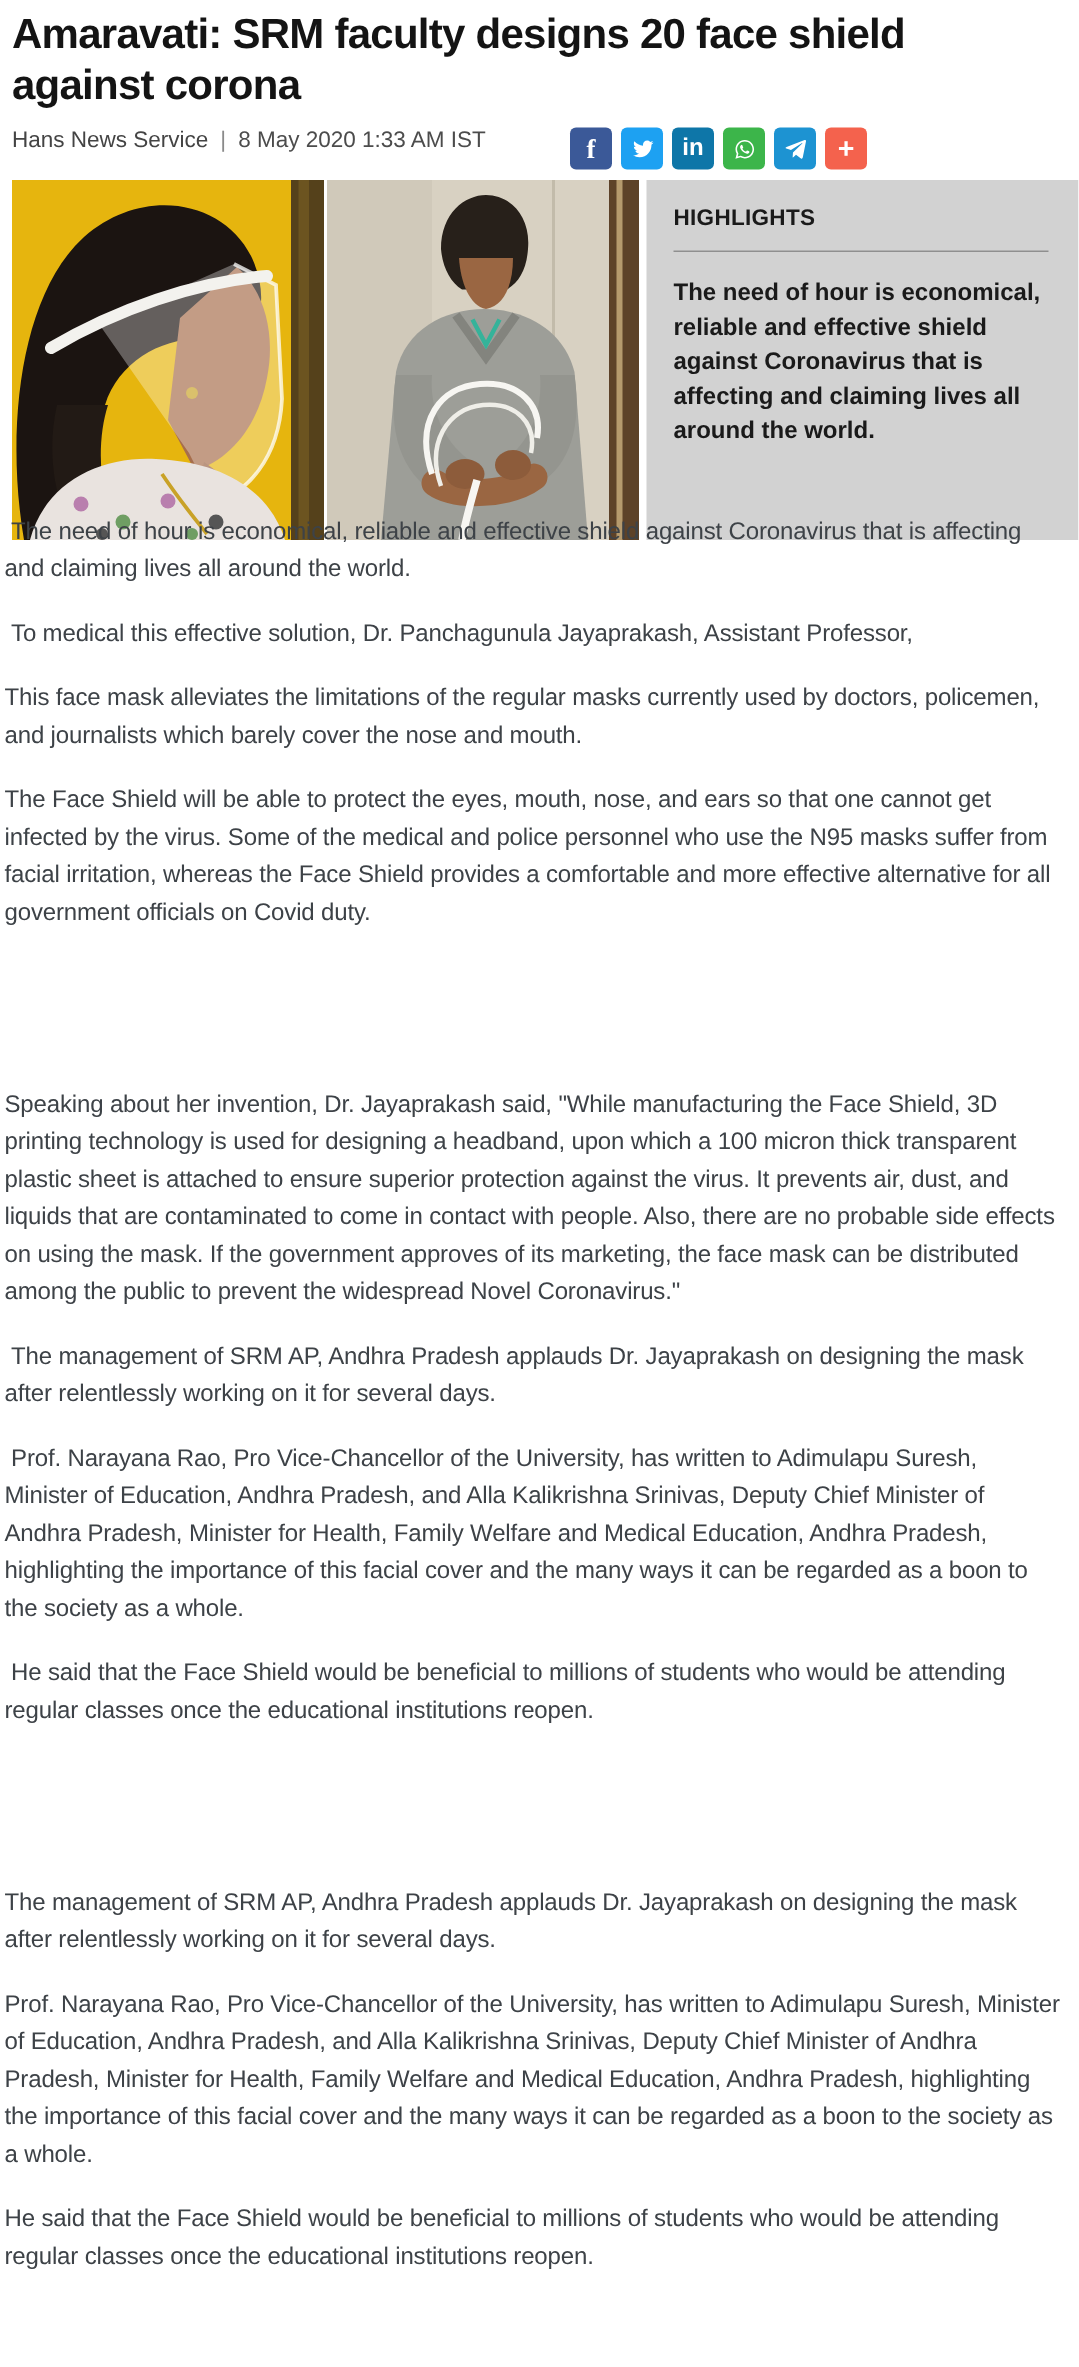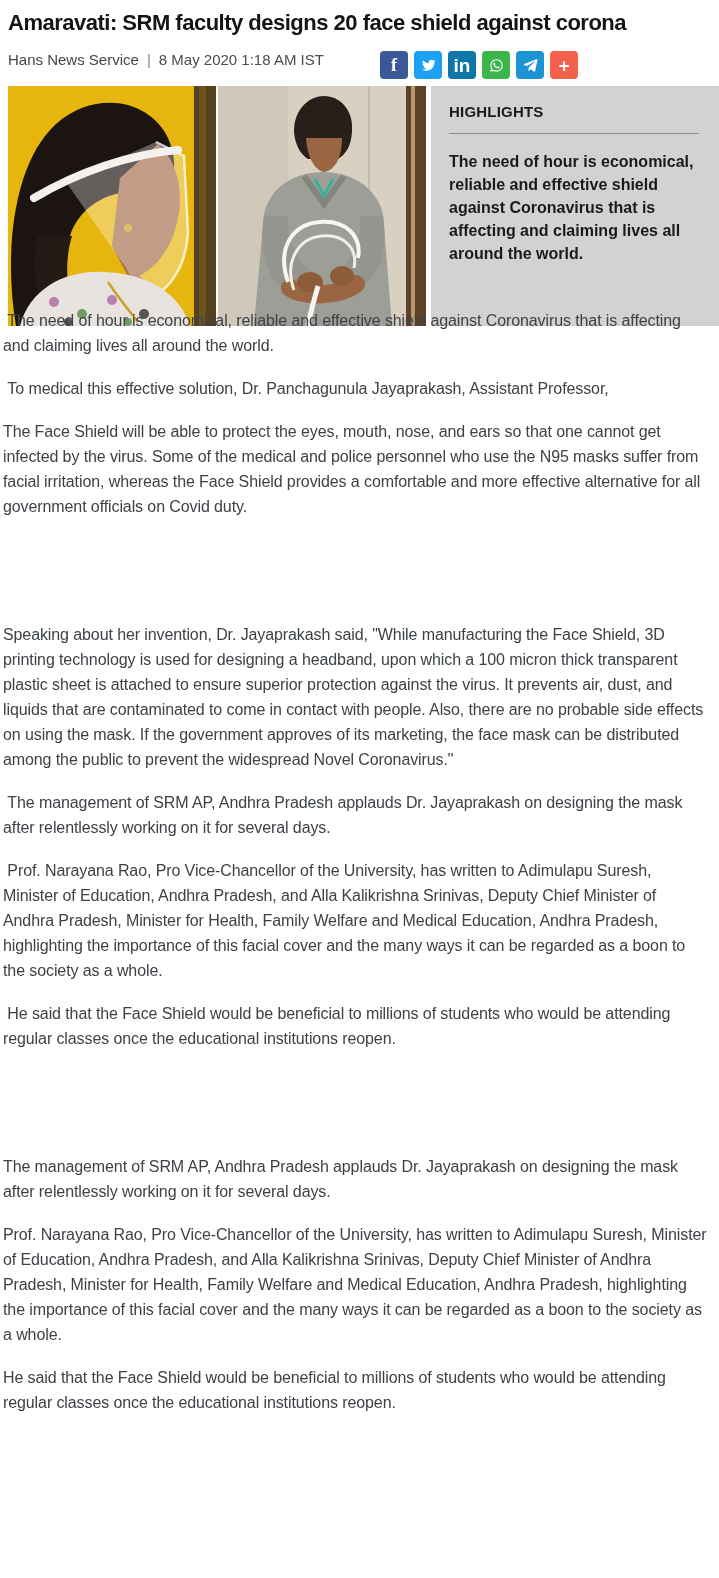--- a/index.html
+++ b/index.html
@@ -7,21 +7,21 @@
   body {
     width: 719px;
     font-family: "Liberation Sans", sans-serif;
     -webkit-font-smoothing: antialiased;
   }
   .page { width: 719px; min-height: 1578px; background: #fff; padding-bottom: 46px; }
 
   
   .headline {
     margin: 6px 14px 0 8px;
-    font-size: 22px;
+    font-size: 28px;
     line-height: 34px;
     font-weight: 700;
     letter-spacing: -0.5px;
     color: #141414;
     max-width: 690px;
   }
 
   
   .meta-row {
     display: flex;
@@ -35,21 +35,21 @@
   .byline .sep { color: #8a8a8a; margin: 0 8px; font-size: 15px; }
   .byline .date { color: #4c4c4c; }
 
   .share-row { display: flex; gap: 6px; }
   .share-btn {
     width: 28px; height: 28px; border-radius: 4px;
     display: flex; align-items: center; justify-content: center;
     color: #fff; cursor: pointer; border: none; padding: 0;
   }
   .share-btn svg { width: 15px; height: 15px; fill: #ffffff; display: block; }
-  .glyph { color: #fff; font-size: 19px; font-weight: 700; line-height: 1; }
+  .glyph { color: #fff; font-size: 16px; font-weight: 700; line-height: 1; }
   .glyph.fb-f { font-family: "Liberation Serif", serif; font-size: 18px; }
   .glyph.more-plus { font-size: 19px; font-weight: 700; }
   .btn-fb { background: #3b5998; }
   .btn-tw { background: #1da1f2; }
   .btn-li { background: #0e76a8; }
   .btn-wa { background: #3cb54a; }
   .btn-tg { background: #1d93d2; }
   .btn-more { background: #f4624d; }
 
   
@@ -85,21 +85,21 @@
 <body>
 
 <div class="page">
 
   <h1 class="headline">Amaravati: SRM faculty designs 20 face shield against corona</h1>
 
   <div class="meta-row">
     <div class="byline">
       <span class="source">Hans News Service</span>
       <span class="sep">|</span>
-      <span class="date">8 May 2020 1:18 AM IST</span>
+      <span class="date">8 May 2020 1:33 AM IST</span>
     </div>
 
     <div class="share-row">
       <button class="share-btn btn-fb" title="Share on Facebook">
         <span class="glyph fb-f">f</span>
       </button>
       <button class="share-btn btn-tw" title="Share on Twitter">
         <svg viewBox="0 0 24 24">
             <path d="M23.44 4.83c-.8.37-1.66.62-2.56.73.92-.55 1.63-1.43 1.96-2.47-.86.51-1.82.88-2.84 1.08A4.47 4.47 0 0 0 16.74 2.7c-2.47 0-4.48 2.01-4.48 4.49 0 .35.04.69.11 1.02-3.72-.19-7.03-1.97-9.24-4.68-.39.66-.61 1.43-.61 2.25 0 1.56.79 2.93 2 3.74a4.42 4.42 0 0 1-2.03-.56v.06c0 2.17 1.55 3.99 3.6 4.4-.38.1-.77.16-1.18.16-.29 0-.57-.03-.84-.08.57 1.78 2.23 3.08 4.19 3.12a9 9 0 0 1-5.57 1.92c-.36 0-.72-.02-1.07-.06a12.7 12.7 0 0 0 6.88 2.02c8.26 0 12.78-6.84 12.78-12.78l-.01-.58c.88-.63 1.64-1.42 2.17-2.31z"></path>
           </svg>
@@ -186,20 +186,21 @@
     <aside class="highlights-box">
       <h2 class="highlights-title">HIGHLIGHTS</h2>
       <hr class="highlights-divider">
       <p class="highlights-text">The need of hour is economical, reliable and effective shield against Coronavirus that is affecting and claiming lives all around the world.</p>
     </aside>
   </div>
 
   <div class="article-body">
     <p class="first"> The need of hour is economical, reliable and effective shield against Coronavirus that is affecting and claiming lives all around the world.</p>
     <p> To medical this effective solution, Dr. Panchagunula Jayaprakash, Assistant Professor,</p>
+    <p>This face mask alleviates the limitations of the regular masks currently used by doctors, policemen, and journalists which barely cover the nose and mouth.</p>
     <p>The Face Shield will be able to protect the eyes, mouth, nose, and ears so that one cannot get infected by the virus. Some of the medical and police personnel who use the N95 masks suffer from facial irritation, whereas the Face Shield provides a comfortable and more effective alternative for all government officials on Covid duty.</p>
     <div class="spacer"></div>
     <p>Speaking about her invention, Dr. Jayaprakash said, "While manufacturing the Face Shield, 3D printing technology is used for designing a headband, upon which a 100 micron thick transparent plastic sheet is attached to ensure superior protection against the virus. It prevents air, dust, and liquids that are contaminated to come in contact with people. Also, there are no probable side effects on using the mask. If the government approves of its marketing, the face mask can be distributed among the public to prevent the widespread Novel Coronavirus."</p>
     <p> The management of SRM AP, Andhra Pradesh applauds Dr. Jayaprakash on designing the mask after relentlessly working on it for several days.</p>
     <p> Prof. Narayana Rao, Pro Vice-Chancellor of the University, has written to Adimulapu Suresh, Minister of Education, Andhra Pradesh, and Alla Kalikrishna Srinivas, Deputy Chief Minister of Andhra Pradesh, Minister for Health, Family Welfare and Medical Education, Andhra Pradesh, highlighting the importance of this facial cover and the many ways it can be regarded as a boon to the society as a whole.</p>
     <p> He said that the Face Shield would be beneficial to millions of students who would be attending regular classes once the educational institutions reopen.</p>
     <div class="spacer"></div>
     <p>The management of SRM AP, Andhra Pradesh applauds Dr. Jayaprakash on designing the mask after relentlessly working on it for several days.</p>
     <p>Prof. Narayana Rao, Pro Vice-Chancellor of the University, has written to Adimulapu Suresh, Minister of Education, Andhra Pradesh, and Alla Kalikrishna Srinivas, Deputy Chief Minister of Andhra Pradesh, Minister for Health, Family Welfare and Medical Education, Andhra Pradesh, highlighting the importance of this facial cover and the many ways it can be regarded as a boon to the society as a whole.</p>
     <p>He said that the Face Shield would be beneficial to millions of students who would be attending regular classes once the educational institutions reopen.</p>

